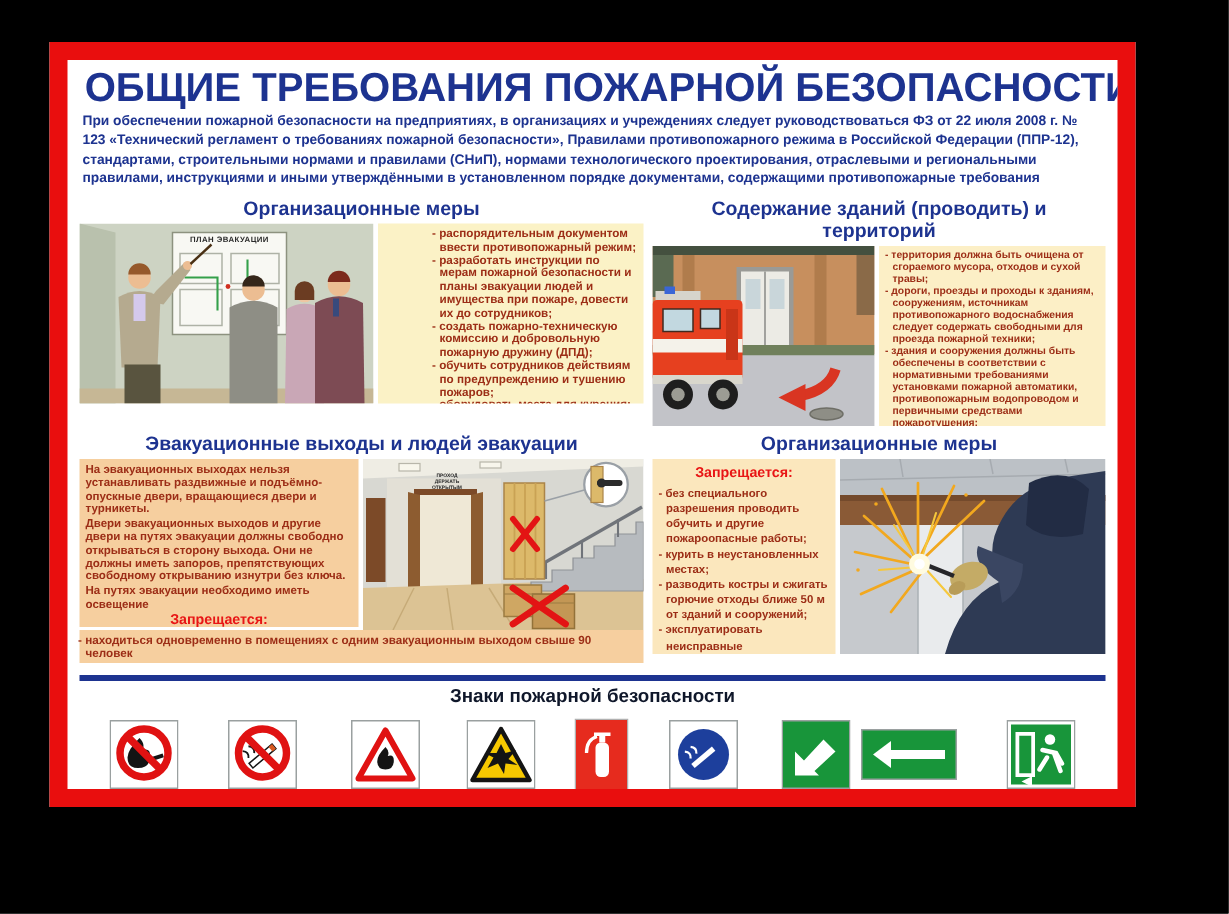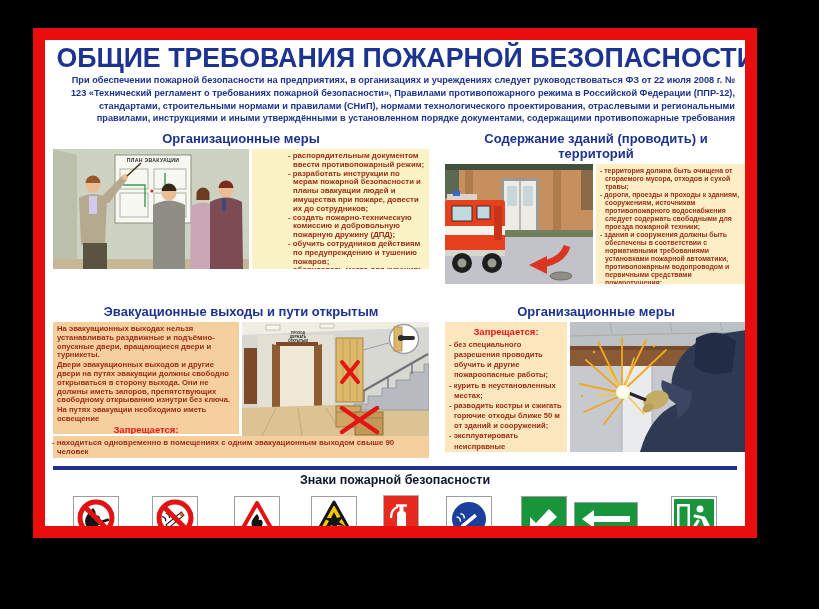--- a/index.html
+++ b/index.html
@@ -2,22 +2,22 @@
 <html><head>
 <meta charset="utf-8">
 <style>
   html,body { margin:0; padding:0; background:#000; }
   .stage { position:relative; width:819px; height:609px; background:#000; overflow:hidden;
            font-family:"Liberation Sans", sans-serif; }
   .poster { position:absolute; left:33px; top:28px; width:724px; height:510px; box-sizing:border-box;
             border:12px solid #e90e0e; background:#fff; padding:3px 8px; overflow:hidden; }
   .title { color:#1d3390; font-weight:bold; font-size:27px; line-height:1.05; text-align:center;
            margin:1px 0 2px; transform:scaleX(0.99); white-space:nowrap; }
-  .intro { color:#1d3390; font-weight:bold; font-size:9.2px; line-height:1.38; text-align:right; margin:0 2px 2px; }
-  .grid  { display:grid; grid-template-columns:376px 1fr; column-gap:6px;gap:16px; }
+  .intro { color:#1d3390; font-weight:bold; font-size:9.2px; line-height:1.38; text-align:left; margin:0 2px 2px; }
+  .grid  { display:grid; grid-template-columns:376px 1fr; column-gap:6px; }
   .sec-title { color:#1d3390; font-weight:bold; font-size:13px; text-align:center; margin:4px 0 3px; }
   .sec-body  { display:flex; gap:3px; }
   .illus { flex:none; position:relative; }
   .illus svg { display:block; }
   .txt { flex:1; box-sizing:border-box; padding:3px 4px; font-weight:bold; color:#9c2d16; overflow:hidden; }
   .li  { padding-left:5px; text-indent:-5px; }
   .box-y { background:#fbf2c6; font-size:7.8px; line-height:1.13;padding-left:36px; }
   .box-c { background:#fcefc6; font-size:6.9px; line-height:1.16; }
   .box-s { background:#f6cf9f; font-size:7.7px; line-height:1.14; width:186px; flex:none; }
   .box-p { background:#fbe7bd; font-size:7.6px; line-height:1.34; width:122px; flex:none; }
@@ -138,21 +138,21 @@
           <div class="txt box-c">
             <div class="li">- территория должна быть очищена от сгораемого мусора, отходов и сухой травы;</div>
             <div class="li">- дороги, проезды и проходы к зданиям, сооружениям, источникам противопожарного водоснабжения следует содержать свободными для проезда пожарной техники;</div>
             <div class="li">- здания и сооружения должны быть обеспечены в соответствии с нормативными требованиями установками пожарной автоматики, противопожарным водопроводом и первичными средствами пожаротушения;</div>
 
           </div>
         </div>
       </div>
 
       <div>
-        <div class="sec-title">Эвакуационные выходы и пути открытым</div>
+        <div class="sec-title">Эвакуационные выходы и людей эвакуации</div>
         <div class="sec-body" style="height:112px;">
           <div class="txt box-s">
             <div class="para">На эвакуационных выходах нельзя устанавливать раздвижные и подъёмно-опускные двери, вращающиеся двери и турникеты.</div>
             <div class="para">Двери эвакуационных выходов и другие двери на путях эвакуации должны свободно открываться в сторону выхода. Они не должны иметь запоров, препятствующих свободному открыванию изнутри без ключа.</div>
             <div class="para">На путях эвакуации необходимо иметь освещение</div>
             <div class="prohibit">Запрещается:</div>
 
           </div>
           <div class="illus">
             <svg width="187" height="114" viewBox="0 0 187 114">

